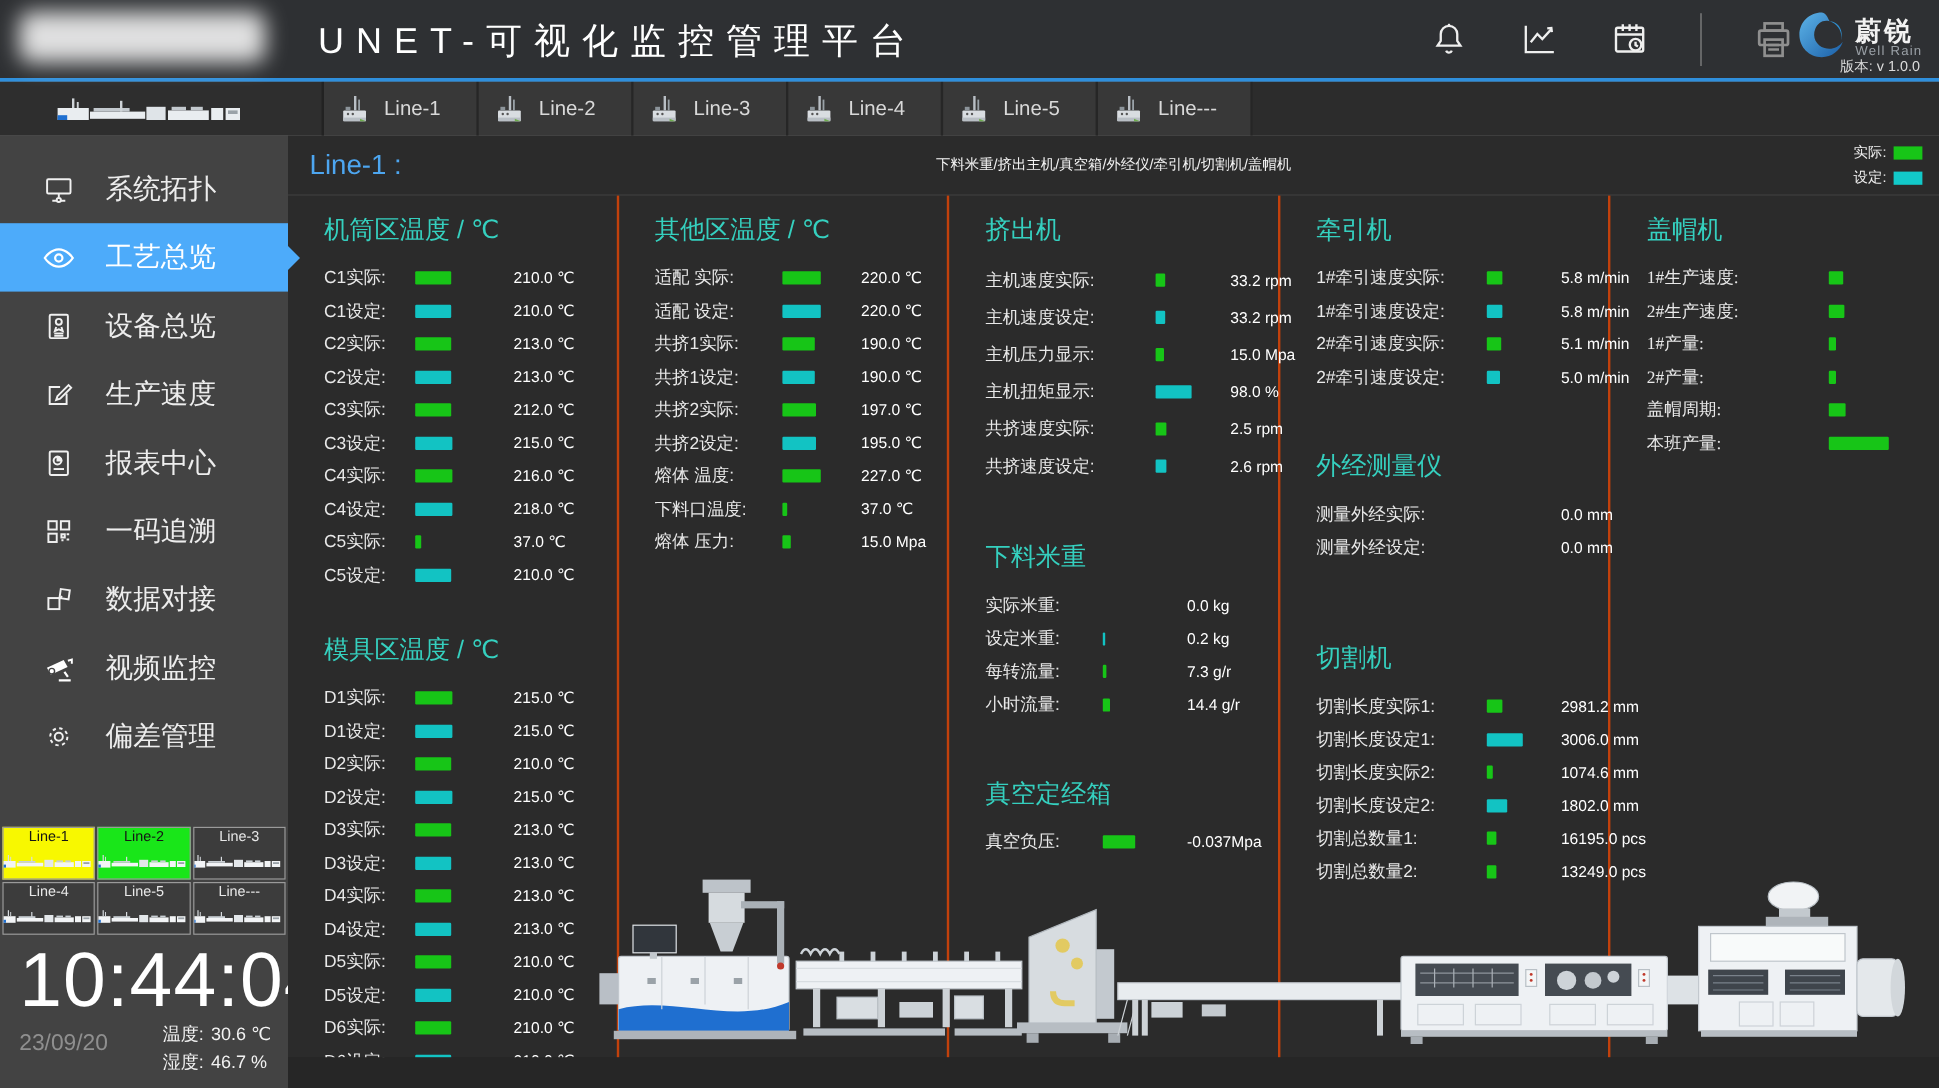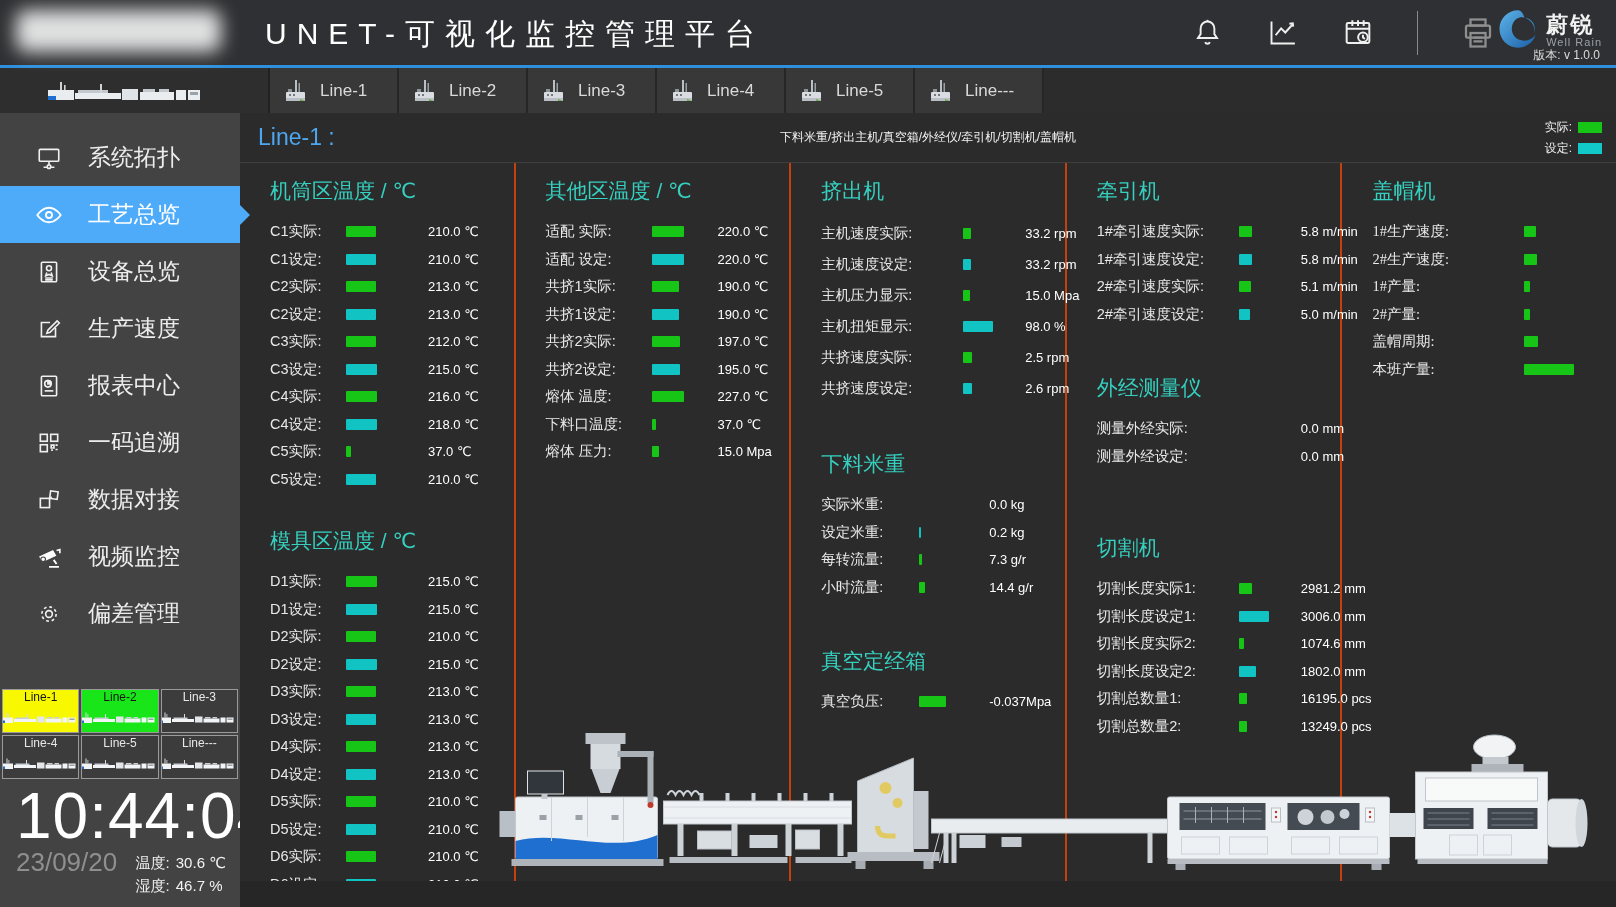--- a/index.html
+++ b/index.html
@@ -41,21 +41,21 @@
   .menu-item.active::after { content:""; position:absolute; right:-10px; top:50%; margin-top:-10px; border-left:10px solid #4dabfa; border-top:10px solid transparent; border-bottom:10px solid transparent; }
 
   .thumbs { display:grid; grid-template-columns:repeat(3,1fr); gap:2px; padding:2px; flex:0 0 auto; }
   .thumb { height:44px; border:1px solid #9a9a9a; background:#3c3c3c; color:#e3e3e3; display:flex; flex-direction:column; align-items:center; cursor:pointer; overflow:hidden; }
   .thumb-label { font-size:12px; line-height:15px; }
   .thumb svg { display:block; }
 
   .clockbox { flex:0 0 auto; padding:4px 14px 10px 16px; }
   .clock { font-size:64px; line-height:62px; color:#fff; letter-spacing:1px; }
   .clock-under { display:flex; align-items:flex-start; }
-  .date { font-size:26px; color:#8f8f8f; }
+  .date { font-size:19px; color:#8f8f8f; margin-top:12px; }
   .env { margin-left:auto; font-size:15px; color:#f2f2f2; line-height:23px; margin-top:4px; text-align:left; }
   .env b { font-weight:normal; margin-left:6px; }
 
   
   .content { flex:1; position:relative; background:#2b2b2b; min-width:0; }
   .content-head { height:50px; display:flex; align-items:center; border-bottom:1px solid #3e3e3e; padding:0 14px 0 18px; position:relative; }
   .line-label { color:#4da6f0; font-size:23px; z-index:1; }
   .subtitle { position:absolute; left:0; right:0; text-align:center; font-size:12px; color:#f4f4f4; }
   .legend { margin-left:auto; display:flex; flex-direction:column; gap:4px; z-index:1; }
   .legend-row { display:flex; align-items:center; justify-content:flex-end; gap:6px; font-size:12px; color:#eee; }

